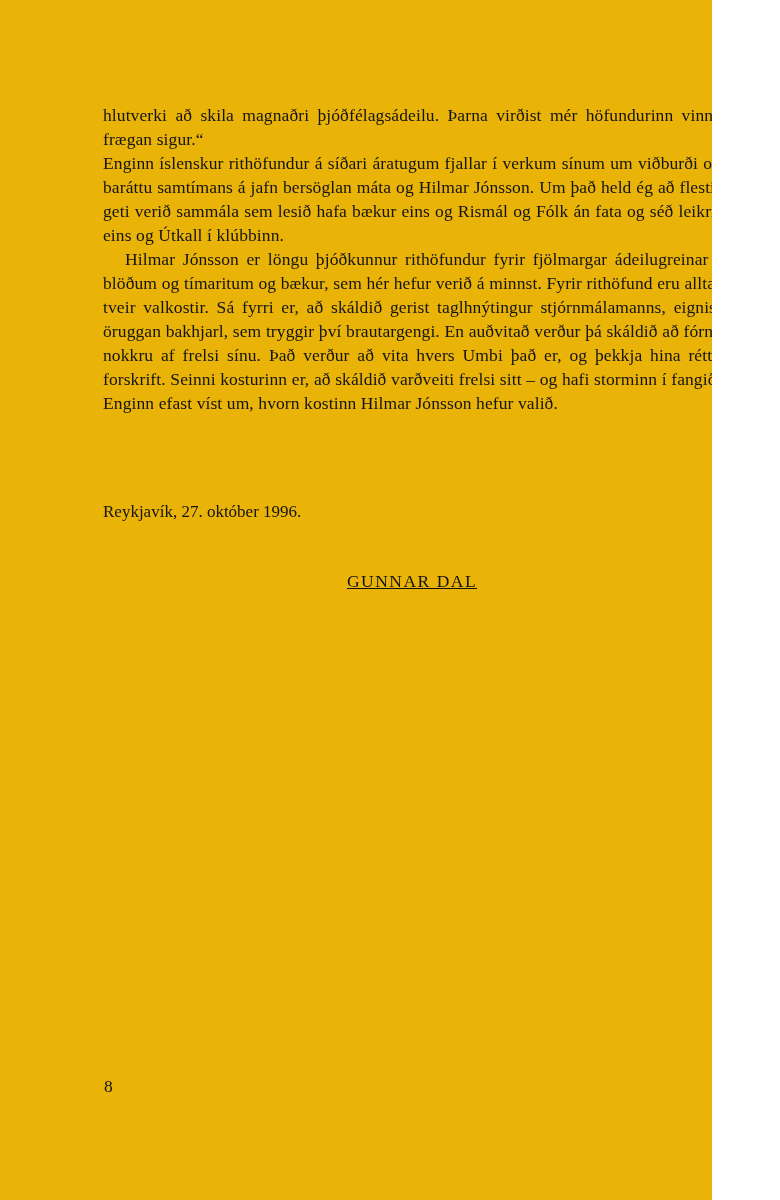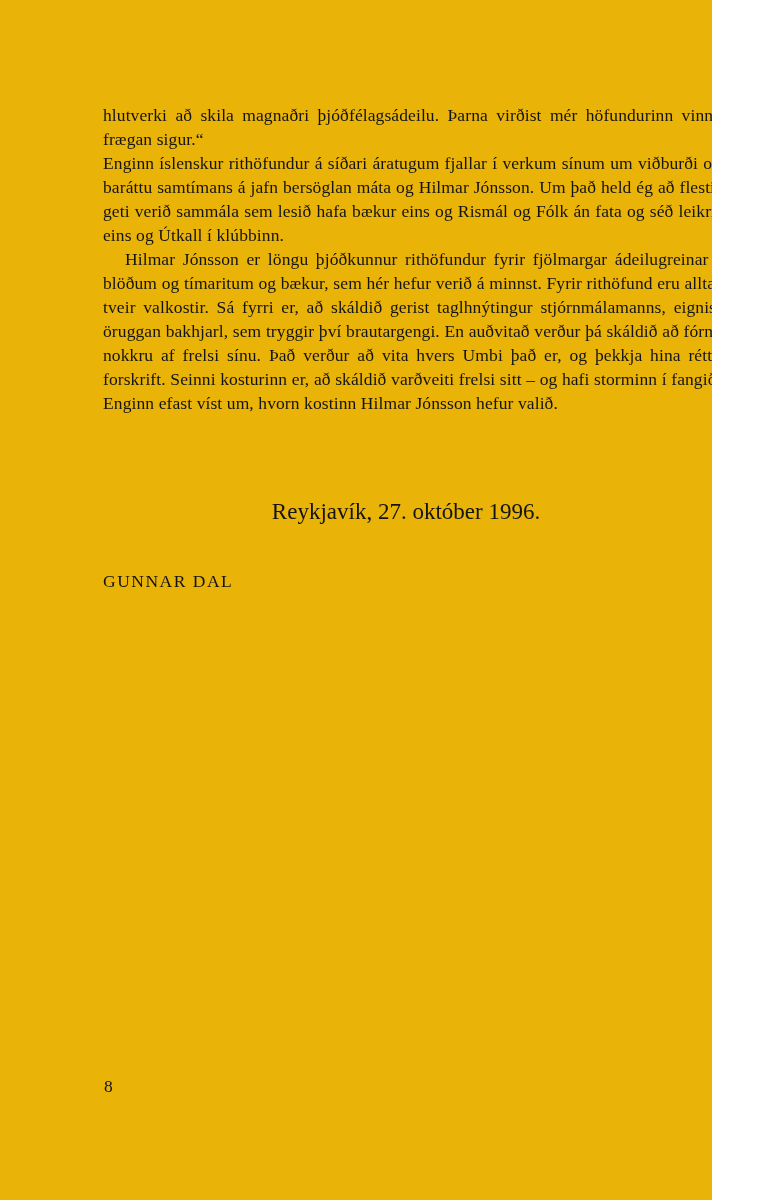--- a/index.html
+++ b/index.html
@@ -28,36 +28,36 @@
   }
   .text-block p {
     margin: 0;
     padding: 0;
   }
   .text-block p.indent {
     text-indent: 22px;
   }
   .dateline {
     position: absolute;
-    left: 97px;
+    left: 103px;
     top: 500px;
     width: 618px;
-    text-align: center;
-    font-size: 23px;
+    font-size: 17px;
     line-height: 24px;
   }
   .signature {
     position: absolute;
     left: 103px;
     top: 569px;
     width: 618px;
-    text-align: left;
+    text-align: center;
     font-size: 17.5px;
     line-height: 24px;
     letter-spacing: 1.5px;
+    text-decoration: underline;
   }
   .page-number {
     position: absolute;
     left: 104px;
     top: 1074px;
     font-size: 17.5px;
     line-height: 24px;
   }
 </style>
 </head>

